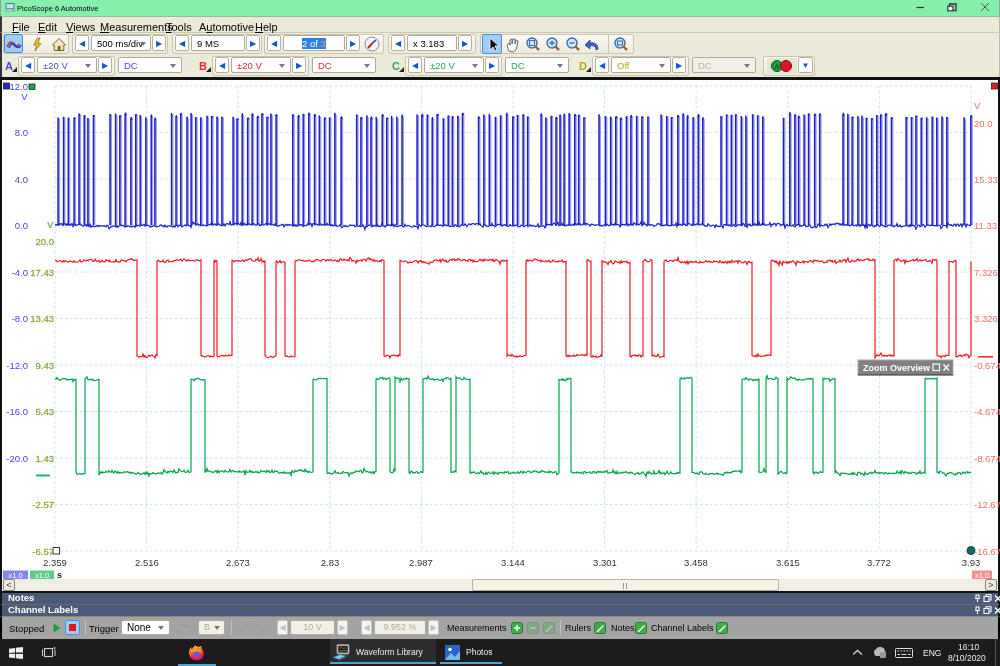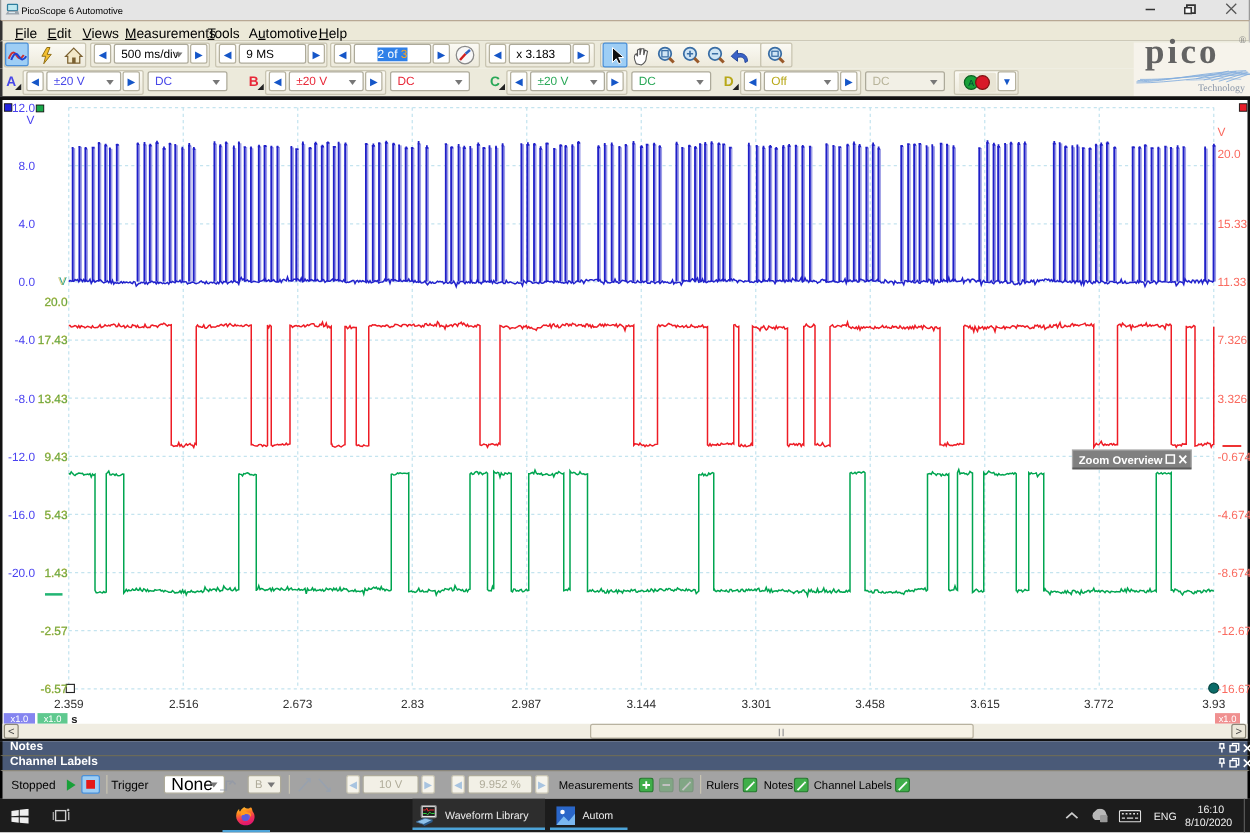--- a/index.html
+++ b/index.html
@@ -1,18 +1,18 @@
 <!DOCTYPE html>
 <html><head><meta charset="utf-8"><style>
 *{margin:0;padding:0;box-sizing:border-box}
 html,body{width:1000px;height:666px;overflow:hidden;font-family:"Liberation Sans",sans-serif}
 #app{position:relative;width:1000px;height:666px;background:#fff}
 .abs{position:absolute}
 
-#title{left:0;top:0;width:1000px;height:16px;background:#e5e5e5;border-left:1px solid #999;border-right:1px solid #999}
+#title{left:0;top:0;width:1000px;height:16px;background:#86efac;border-left:1px solid #999;border-right:1px solid #999}
 #title .txt{position:absolute;left:16px;top:4px;font-size:7.5px;color:#000}
 
 #menu{left:0;top:16px;width:1000px;height:17px;background:#ece9d8;border-top:1px solid #b8a894;border-left:2px solid #333;border-right:1px solid #b8b8b8;border-bottom:1px solid #cdc9b8}
 .mi{position:absolute;top:4px;font-size:11px;color:#000}
 .mi u{text-decoration:underline}
 
 #tb1{left:0;top:33px;width:1000px;height:22px;background:#eceadb;border-left:2px solid #333;border-right:1px solid #b8b8b8}
 #tb2{left:0;top:55px;width:1000px;height:22px;background:#eceadb;border-left:2px solid #333;border-right:1px solid #b8b8b8}
 .grp{position:absolute;top:1px;height:20px;background:linear-gradient(#fbfaf4,#edeadc);border:1px solid #c9c5b2;border-radius:2px}
 .btn{position:absolute;top:2px;width:14px;height:16px;background:#fff;border:1px solid #b5b19e;border-radius:2px;font-size:8px;color:#1556c8;text-align:center;line-height:15px}
@@ -387,33 +387,20 @@
 <div class="btn" style="left:670px">▶</div>
 <div class="fld" style="left:690px;width:64px;color:#b8b49a;background:#f2f0e6">DC<span class="dar" style="right:5px;top:6px"></span></div>
 <div class="grp" style="left:761px;width:52px"></div>
 <svg class="abs" style="left:765px;top:3px" width="30" height="16">
         <rect x="0" y="0" width="30" height="16" rx="2" fill="#e8e4d4"></rect>
         <circle cx="10" cy="8" r="5.5" fill="#18a038" stroke="#0a6020"></circle>
         <circle cx="19" cy="8" r="5.5" fill="#d81828" stroke="#801010"></circle>
         <text x="10" y="11" font-size="7" fill="#043" text-anchor="middle">A</text>
       </svg>
 <div class="btn" style="left:796px;width:15px">▼</div>
-<div class="abs" style="left:905px;top:-21px;width:93px;height:43px;background:#f6f3eb">
-<div style="position:absolute;left:9px;top:-5px;font-family:'Liberation Serif',serif;font-size:28px;font-weight:bold;color:#636363;letter-spacing:2.5px;line-height:26px">pico</div>
-<div style="position:absolute;left:84px;top:-7px;font-family:'Liberation Serif',serif;font-size:8px;color:#888">®</div>
-<svg style="position:absolute;left:2px;top:20px" width="91" height="13" fill="none" stroke="#84aede" stroke-width="0.7">
-<path d="M0 11.5 C24 11.5 50 4 88 2.5"></path>
-<path d="M1 10.5 C26 10.5 52 5 89 3.5"></path>
-<path d="M3 9.5 C28 9.8 54 6 90 4.5"></path>
-<path d="M0 12.5 C30 12 56 7 91 5.5"></path>
-<path d="M48 9 L74 2.8 M54 10 L80 3 M60 10.5 L85 3.4 M66 11 L89 4 M72 11.5 L91 5"></path>
-<path d="M40 10 C52 10.5 70 8 84 9.5" opacity="0.7"></path>
-</svg>
-<div style="position:absolute;right:4px;top:32px;font-family:'Liberation Serif',serif;font-size:8px;color:#8a96a8">Technology</div>
-</div>
     </div>
 <div class="abs" id="band"></div>
 <div class="abs" id="hsb">
   <div class="lb" style="left:1px">&lt;</div>
   <div class="thumb">
         <div style="position:absolute;left:150px;top:3px;width:1px;height:6px;background:#999"></div>
         <div style="position:absolute;left:153px;top:3px;width:1px;height:6px;background:#999"></div>
       </div>
   <div class="rb" style="right:1px">&gt;</div>
 </div>
@@ -447,21 +434,21 @@
 <div class="abs" id="btb">
       <span class="abs" style="left:7px;top:6px;font-size:9.5px">Stopped</span>
 <svg class="abs" style="left:50px;top:6px" width="10" height="10">
         <path d="M1.5 0.5 L8.5 5 L1.5 9.5 Z" fill="#18a038"></path>
       </svg>
 <div class="abs" style="left:63px;top:3px;width:15px;height:15px;background:#9ecef5;border:1px solid #4a90d9;border-radius:2px">
         <div style="position:absolute;left:3px;top:3px;width:7px;height:7px;background:#e41818"></div>
       </div>
 <div class="abs" style="left:83px;top:3px;width:1px;height:15px;background:#c8c4b2"></div>
 <span class="abs" style="left:87px;top:6px;font-size:9.5px">Trigger</span>
-<div class="fld" style="left:129px;top:3px;width:49px;height:15px;font-size:14px;line-height:13px">None<span class="dar" style="right:5px;top:5px"></span></div>
+<div class="fld" style="left:119px;top:3px;width:49px;height:15px;font-size:10px;line-height:13px">None<span class="dar" style="right:5px;top:5px"></span></div>
 <svg class="abs" style="left:173px;top:5px" width="15" height="13" opacity="0.5">
         <path d="M1 10 H6 V3 H11 M8.5 5.5 L11 3 L13.5 5.5" stroke="#8a94a8" stroke-width="1.3" fill="none"></path>
       </svg>
 <div class="fld" style="left:196px;top:3px;width:27px;height:15px;font-size:9px;line-height:13px;color:#b0ac9a;background:#f2f0e6">B<span class="dar" style="right:4px;top:5px"></span></div>
 <div class="abs" style="left:229px;top:3px;width:1px;height:15px;background:#c8c4b2"></div>
 <svg class="abs" style="left:236px;top:5px" width="13" height="13" opacity="0.55">
         <path d="M1 11 L10 1 M7 1 L10 1 L10 4" stroke="#90a0b8" stroke-width="1.3" fill="none"></path>
       </svg>
 <svg class="abs" style="left:252px;top:5px" width="13" height="13" opacity="0.55">
         <path d="M1 1 L10 11 M7 11 L10 11 L10 8" stroke="#90a0b8" stroke-width="1.3" fill="none"></path>
@@ -540,21 +527,21 @@
         </svg>
         <span class="abs" style="left:26px;top:8px;color:#eee">Waveform Library</span>
         <div class="underl" style="left:0;width:106px"></div>
       </div>
 <div class="tbtn" style="left:440px;width:62px">
         <svg class="abs" style="left:5px;top:6px" width="15" height="15">
           <rect x="0" y="0" width="15" height="15" fill="#2a66c8"></rect>
           <path d="M0 15 L6 8 L10 12 L15 6 L15 15 Z" fill="#7ab8f0"></path>
           <circle cx="5" cy="4.5" r="1.8" fill="#fff"></circle>
         </svg>
-        <span class="abs" style="left:26px;top:8px;color:#eee">Autom</span>
+        <span class="abs" style="left:26px;top:8px;color:#eee">Photos</span>
         <div class="underl" style="left:0;width:62px"></div>
       </div>
 <svg class="abs" style="left:852px;top:10px" width="11" height="7">
         <path d="M1 5.5 L5.5 1.5 L10 5.5" stroke="#ccc" stroke-width="1.4" fill="none"></path>
       </svg>
 <svg class="abs" style="left:872px;top:8px" width="16" height="11">
         <path d="M4 9 A4 4 0 0 1 4 2 A5 5 0 0 1 13 4 A3.5 3.5 0 0 1 12 9 Z" fill="#b8b8b8"></path>
         <rect x="8" y="5" width="6" height="6" rx="1" fill="#999"></rect>
       </svg>
 <svg class="abs" style="left:895px;top:9px" width="18" height="10">

